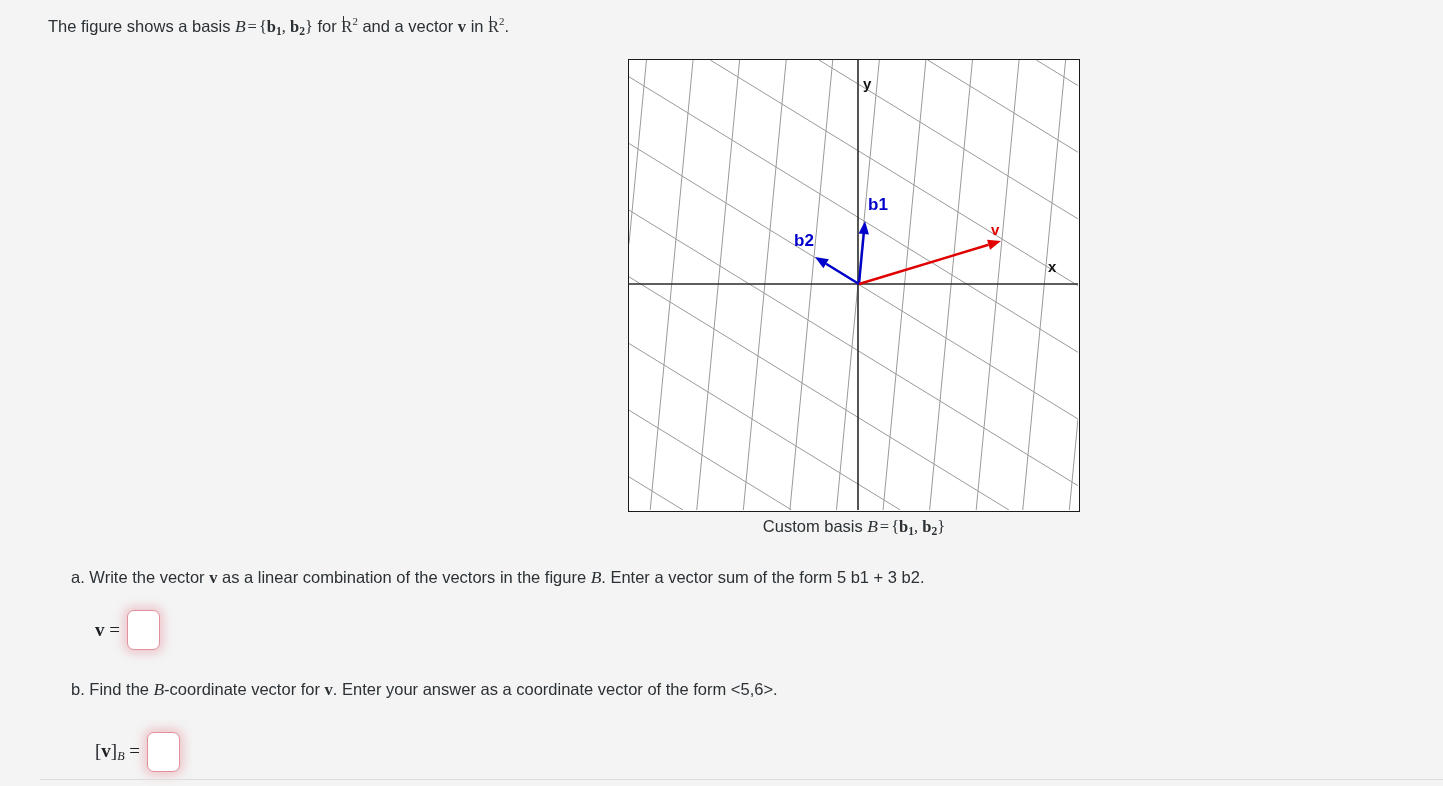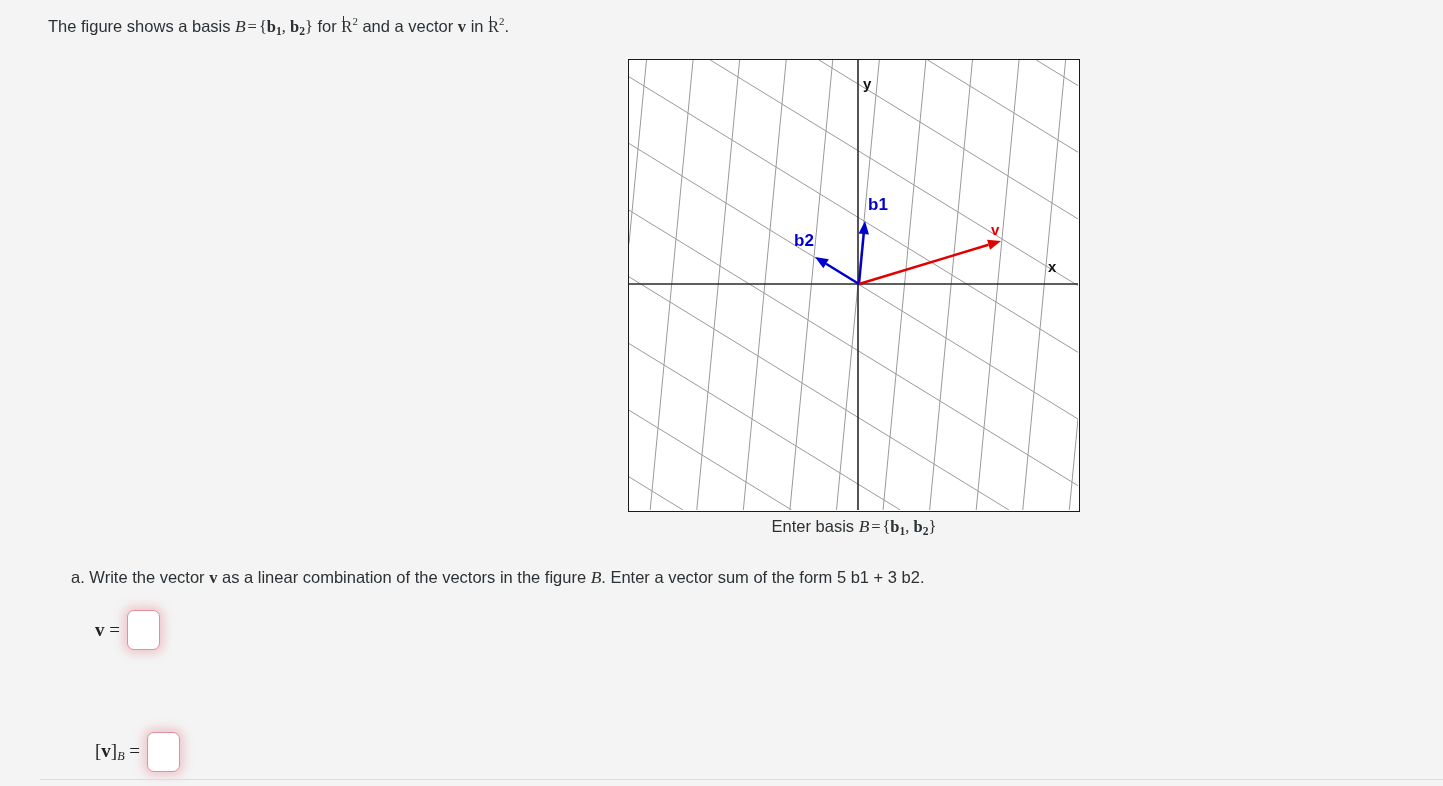--- a/index.html
+++ b/index.html
@@ -207,33 +207,36 @@
               <text x="362" y="175" fill="#e00000" font-family="&quot;Liberation Sans&quot;, sans-serif" font-size="15" font-weight="bold" text-anchor="start">v</text>
             </g>
           </g>
         <g id="axis-labels-group">
             <text x="419" y="212" fill="#111" font-family="&quot;Liberation Sans&quot;, sans-serif" font-size="15" font-weight="bold">x</text>
             <text x="234" y="29" fill="#111" font-family="&quot;Liberation Sans&quot;, sans-serif" font-size="15" font-weight="bold">y</text>
           </g>
       </svg>
     </div>
     <div id="caption">
-      <span>Enter basis </span><span class="cal">B</span><span class="eq">=</span><span class="brace">{</span><span class="mbf">b</span><sub class="idx">1</sub><span class="brace">, </span><span class="mbf">b</span><sub class="idx">2</sub><span class="brace">}</span>
+      <span>Custom basis </span><span class="cal">B</span><span class="eq">=</span><span class="brace">{</span><span class="mbf">b</span><sub class="idx">1</sub><span class="brace">, </span><span class="mbf">b</span><sub class="idx">2</sub><span class="brace">}</span>
     </div>
   </div>
 
   <div id="qa" class="prose">
     <span>a. </span><span>Write the vector </span><span class="mbf">v</span><span> as a linear combination of the vectors in the figure </span><span class="cal">B</span><span>. Enter a vector sum of the form 5 b1 + 3 b2.</span>
   </div>
 
   <div id="ans-a" class="ansrow">
     <span class="lhs"><span class="mbf">v</span><span> =</span></span>
     <input class="answer-box" type="text" placeholder="" style="">
   </div>
 
+  <div id="qb" class="prose">
+    <span>b. </span><span>Find the </span><span class="cal">B</span><span>-coordinate vector for </span><span class="mbf">v</span><span>. Enter your answer as a coordinate vector of the form &lt;5,6&gt;.</span>
+  </div>
 
   <div id="ans-b" class="ansrow">
     <span class="lhs"><span>[</span><span class="mbf">v</span><span>]</span><sub class="cal">B</sub><span> =</span></span>
     <input class="answer-box" type="text" placeholder="" style="">
   </div>
 
   <div id="bottom-rule"></div>
 </div>
 
 </body></html>

